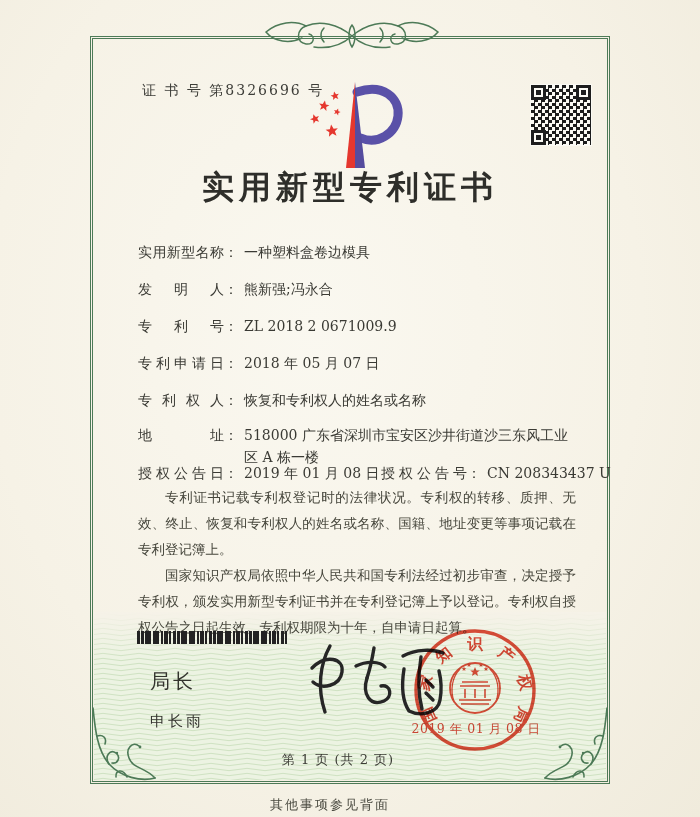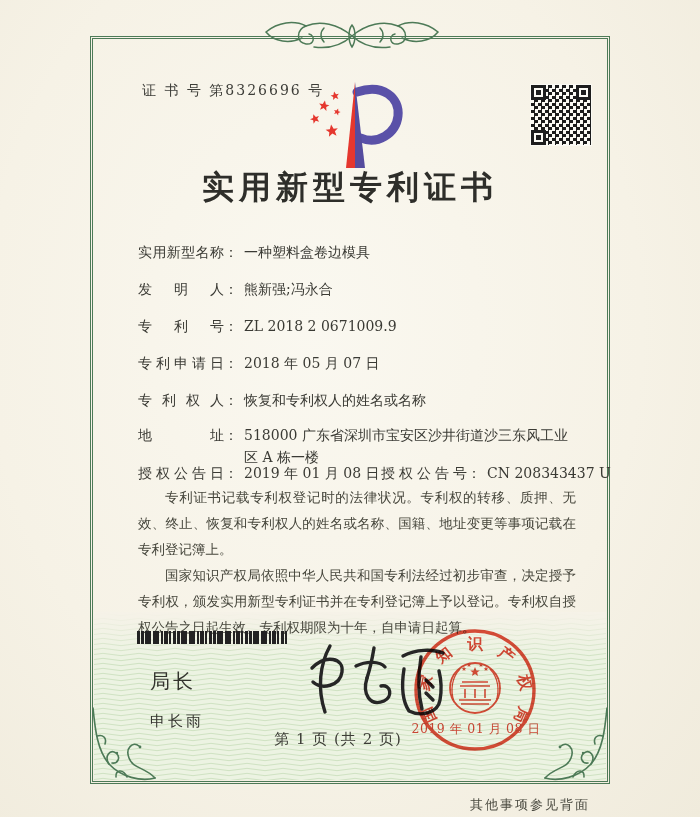--- a/index.html
+++ b/index.html
@@ -29,23 +29,23 @@
   .flabel{display:inline-block;width:86px;text-align:justify;text-align-last:justify;vertical-align:top;}
   .fcolon{display:inline-block;margin-right:6px;vertical-align:top;}
   .fvalue{display:inline-block;vertical-align:top;}
   .fvalue.wrap{white-space:normal;width:330px;}
   .pair2{position:absolute;left:243px;top:0;white-space:nowrap;}
   .paras{position:absolute;left:138px;top:484px;width:438px;font-size:13.5px;line-height:26px;
     color:#46463c;text-align:justify;}
   .paras p{margin:0;text-indent:2em;}
   .director-label{position:absolute;left:150px;top:668px;font-size:20px;letter-spacing:3px;color:#33332e;}
   .director-name{position:absolute;left:150px;top:696px;font-size:15px;letter-spacing:3px;color:#33332e;margin-top:16px;}
-  .page-no{position:absolute;left:78px;top:730px;width:520px;text-align:center;
-    font-size:15px;letter-spacing:1px;color:#3c3c36;}
-  .back-note{position:absolute;left:70px;top:796px;width:520px;text-align:right;
+  .page-no{position:absolute;left:78px;top:751px;width:520px;text-align:center;
+    font-size:13px;letter-spacing:1px;color:#3c3c36;}
+  .back-note{position:absolute;left:70px;top:796px;width:520px;text-align:center;
     font-size:13px;letter-spacing:2px;color:#4a4a40;}
   
   .barcode{
     position:absolute;left:137px;top:631px;width:150px;height:13px;
     background-image:
       repeating-linear-gradient(90deg,#222 0 2px,transparent 2px 4px),
       repeating-linear-gradient(90deg,#222 0 3px,transparent 3px 9px),
       repeating-linear-gradient(90deg,#222 0 1px,transparent 1px 6px);
   }
   

